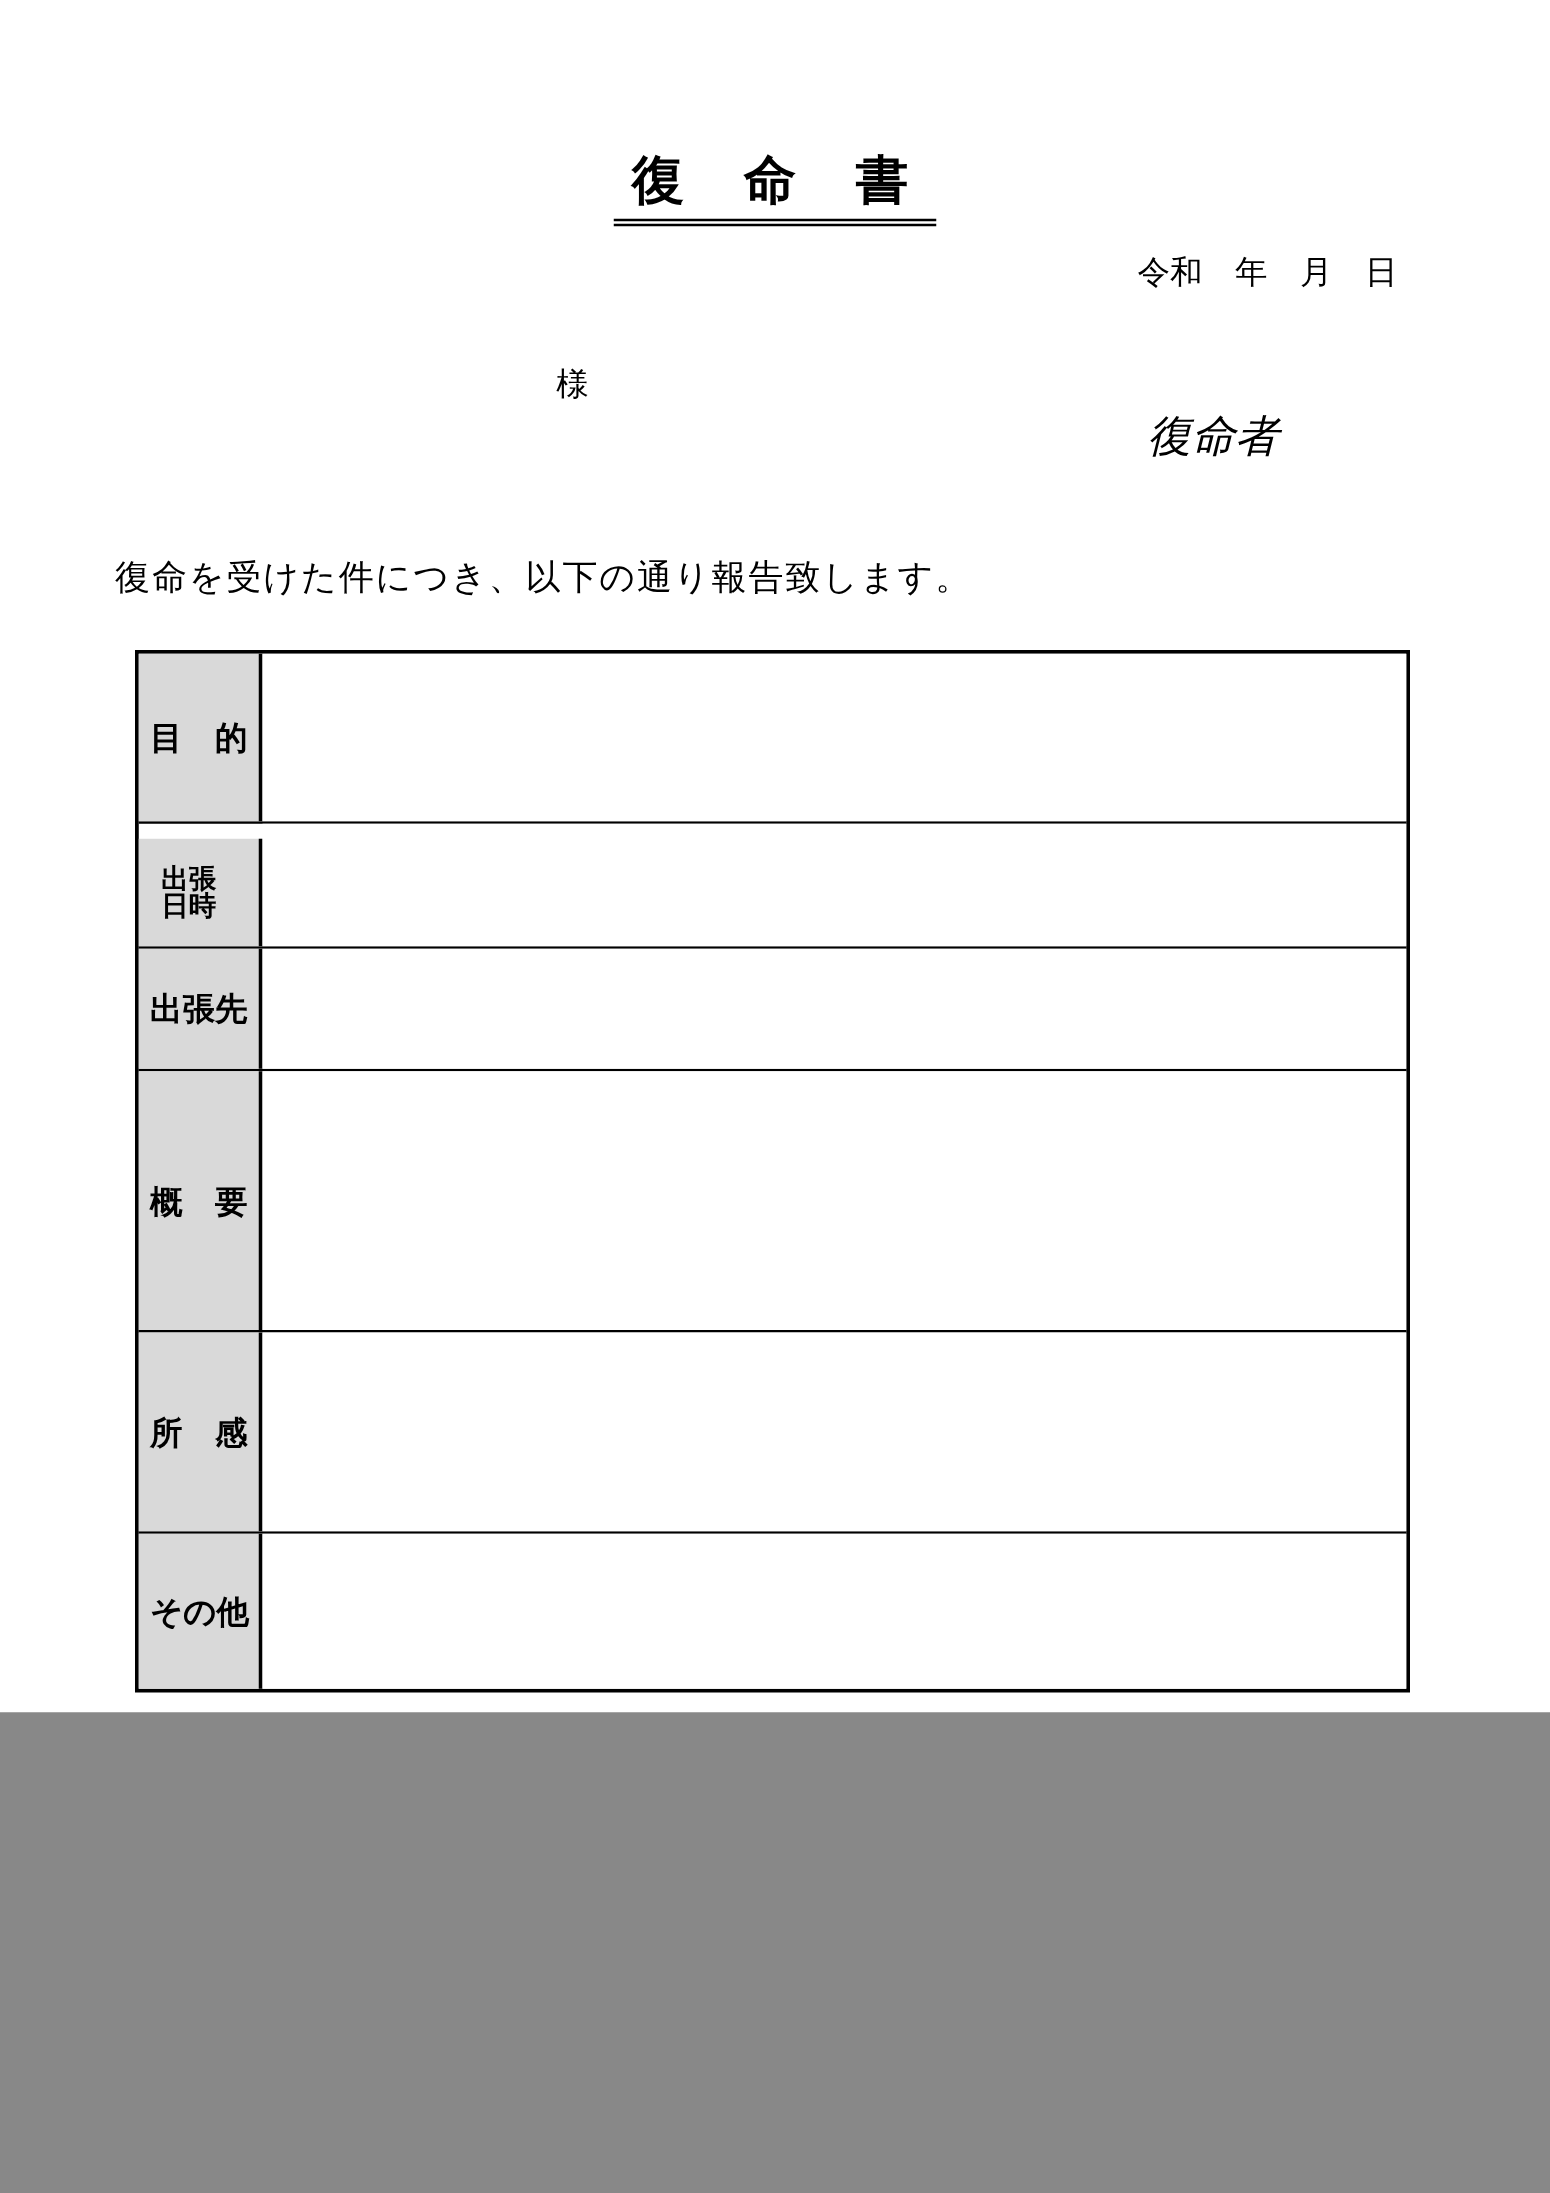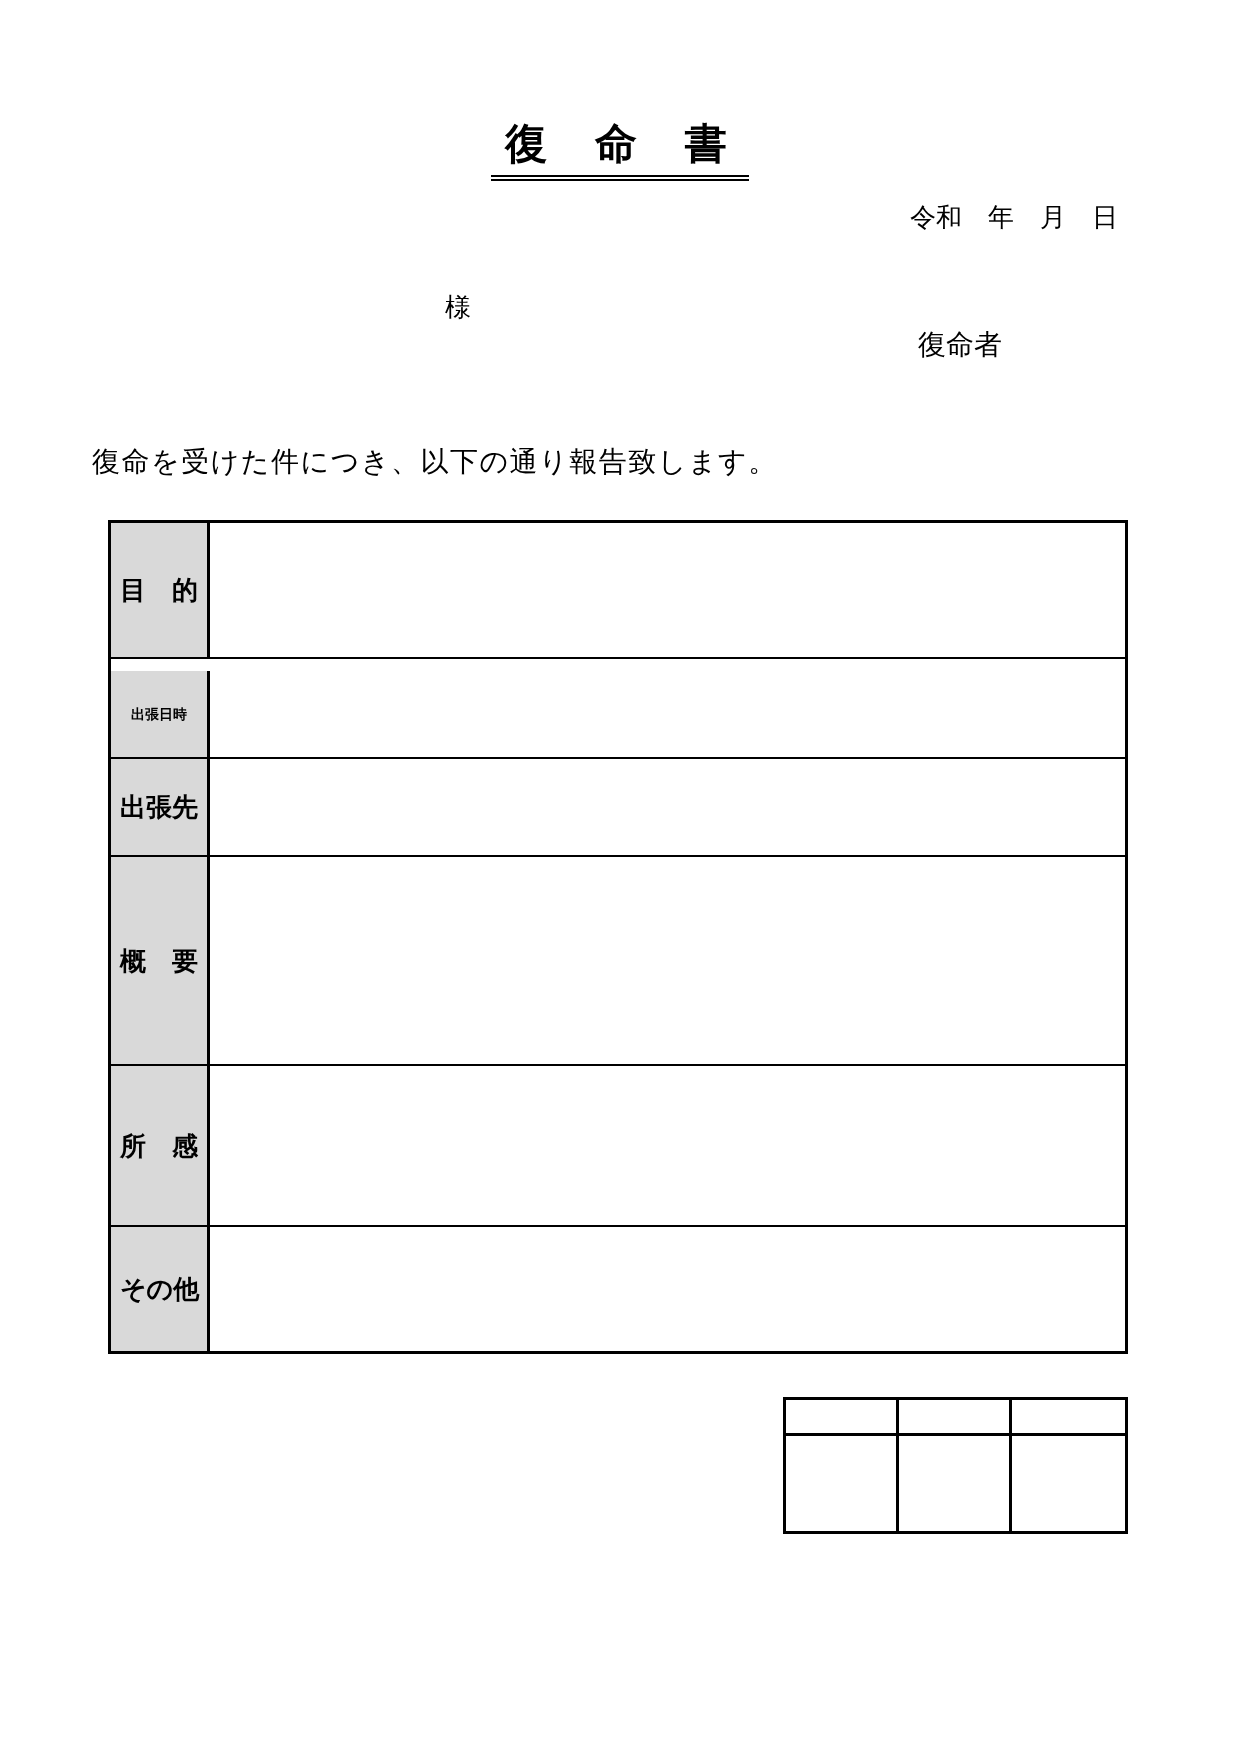--- a/index.html
+++ b/index.html
@@ -1,18 +1,18 @@
 <!DOCTYPE html>
 <html><head>
 <meta charset="utf-8">
 <style>
   html,body{margin:0;padding:0;background:#888;}
   .page{
     position:relative;
-    width:1240px;height:1754px;
+    width:1240px;height:1370px;
     background:#ffffff;
     font-family:"Liberation Serif", serif;
     color:#000;
     overflow:hidden;
     margin:0 auto;
   }
   .doc-title{
     position:absolute;
     top:116px;left:0;right:0;
     text-align:center;
@@ -34,22 +34,23 @@
     white-space:nowrap;
   }
   .addressee{
     position:absolute;
     top:290px;left:445px;
     font-size:26px;
   }
   .reporter{
     position:absolute;
     top:326px;left:918px;
-    font-size:28px;
+    font-size:35px;
     white-space:nowrap;
+    font-style:italic;
   }
   .intro{
     position:absolute;
     top:443px;left:92px;
     font-size:28px;
     letter-spacing:1.5px;
     white-space:nowrap;
   }
   
   .report-table{
@@ -83,21 +84,21 @@
     justify-content:space-between;
     padding:0 9px;
     font-family:"Liberation Sans", sans-serif;
     font-weight:bold;
     font-size:26px;
     line-height:1;
   }
   .label-cell.single{
     justify-content:center;
     padding:0 18px;
-    font-size:14px;
+    font-size:22px;
     margin-top:12px;
   }
   .value-cell{
     flex:1;
     background:#fff;
   }
   
   .approval-table{
     position:absolute;
     top:1397px;left:783px;

